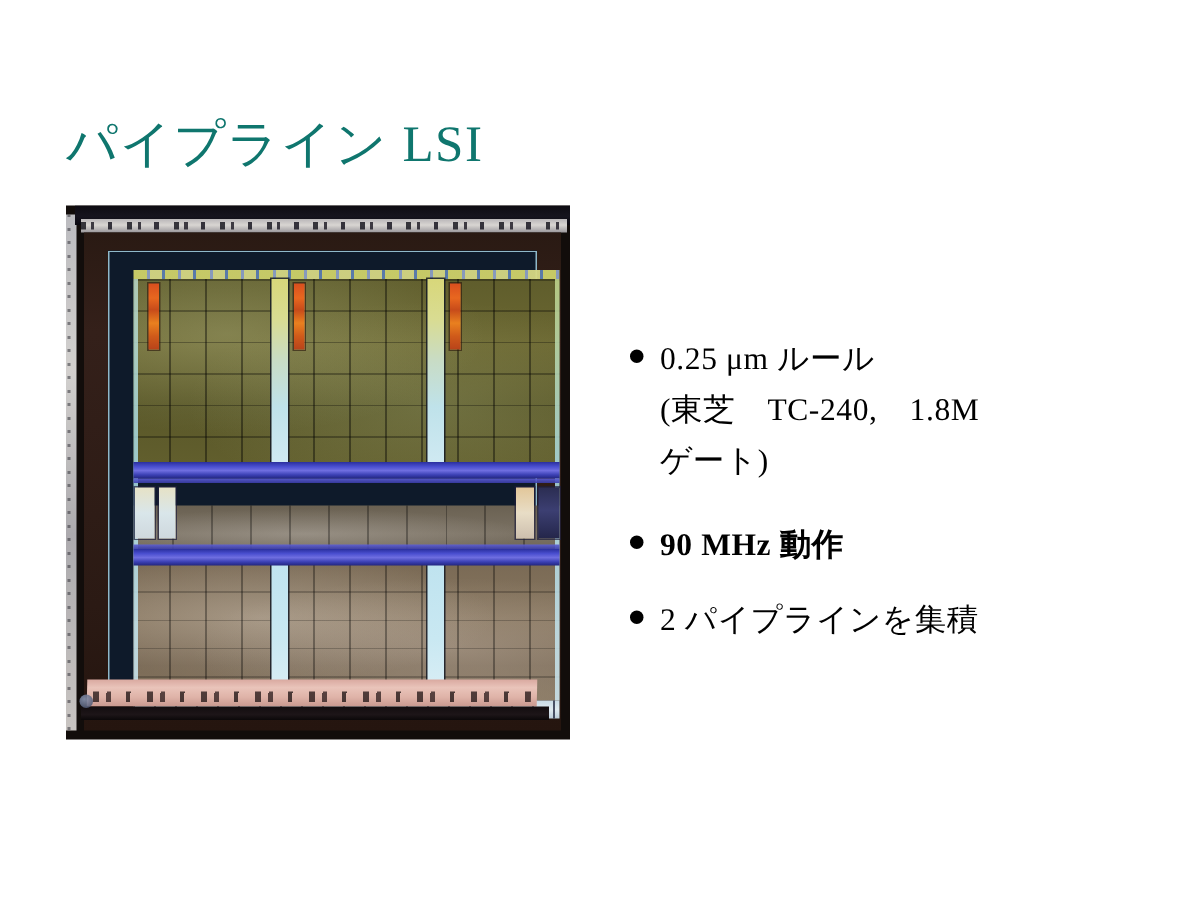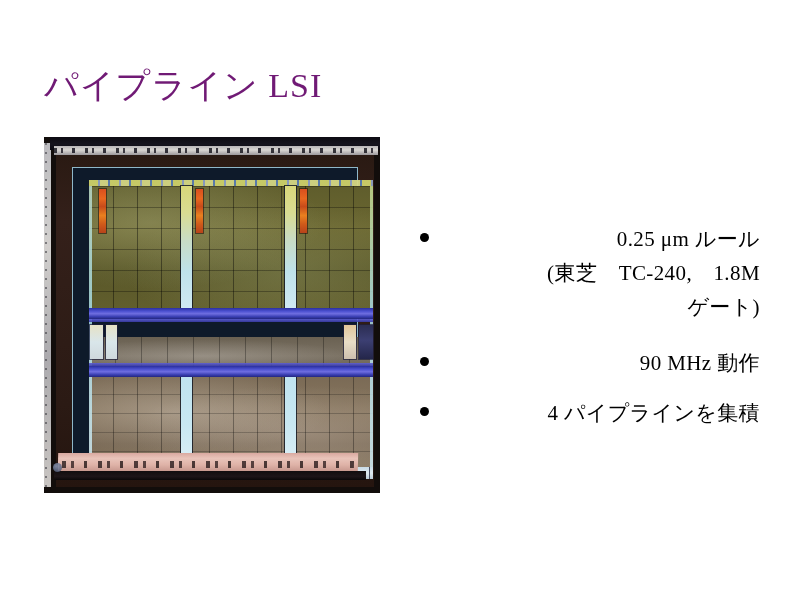--- a/index.html
+++ b/index.html
@@ -22,28 +22,28 @@
     left: 0; top: 0;
     width: 800px;
     height: 600px;
     background: #ffffff;
   }
 
   
   #slide-title {
     position: absolute;
     left: 44px;
-    top: 65px;
+    top: 76px;
     font-size: 34px;
     line-height: 42px;
     letter-spacing: 1px;
     white-space: nowrap;
     font-weight: normal;
     font-family: "Liberation Serif", "DejaVu Serif", serif;
-    color: #701a75;
+    color: #0f766e;
   }
 
   
   #die-photo {
     position: absolute;
     left: 44px;
     top: 137px;
     width: 336px;
     height: 356px;
     background: #120d0b;
@@ -292,24 +292,23 @@
     border-radius: 50%;
     background: #000;
   }
   .bullet-text {
     margin-left: 20px;
     font-size: 21px;
     line-height: 34px;
     font-family: "Liberation Serif", "DejaVu Serif", serif;
     white-space: pre-line;
     letter-spacing: .4px;
-    text-align: right;
   }
   #bullet-0 .bullet-text { line-height: 34px; }
-  #bullet-1 { margin-top: 22px; }
+  #bullet-1 { margin-top: 22px; font-weight: bold; }
   #bullet-2 { margin-top: 2px; }
   #bullet-3 { margin-top: 2px; }
 </style>
 </head>
 <body>
 
 <div id="slide">
 
   <div id="slide-title">パイプライン LSI</div>
 
@@ -368,18 +367,18 @@
 ゲート)</div>
     </div>
 
     <div class="bullet" id="bullet-1">
       <span class="bullet-marker"></span>
       <div class="bullet-text">90 MHz 動作</div>
     </div>
 
     <div class="bullet" id="bullet-2">
       <span class="bullet-marker"></span>
-      <div class="bullet-text">4 パイプラインを集積</div>
+      <div class="bullet-text">2 パイプラインを集積</div>
     </div>
 
 
   </div>
 </div>
 
 </body></html>

